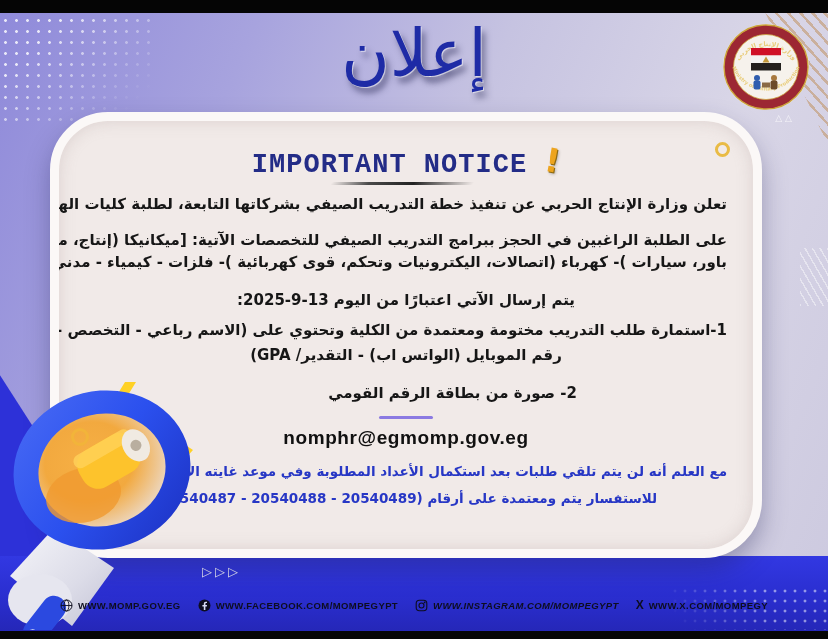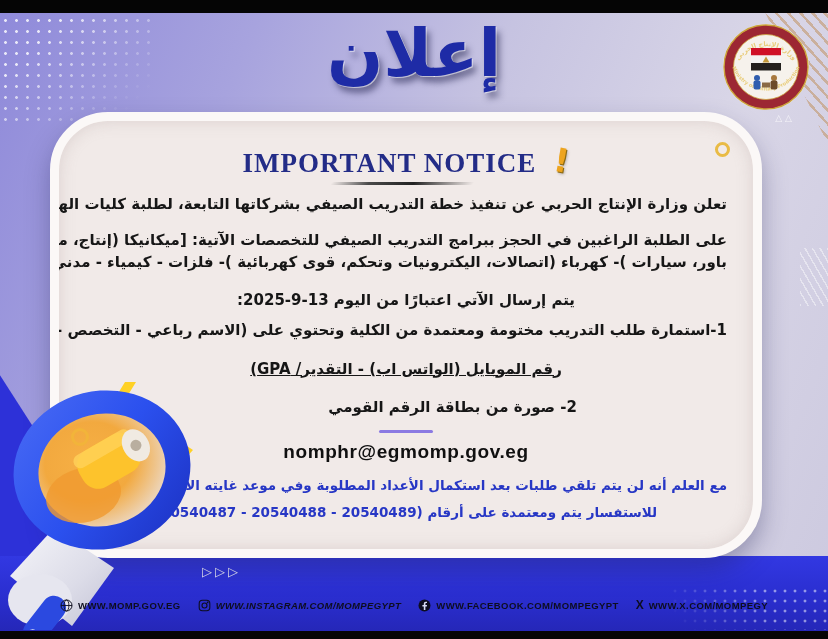--- a/index.html
+++ b/index.html
@@ -54,61 +54,61 @@
     mask-image:linear-gradient(245deg,#000 40%, transparent 95%);
   }
   .arrows {
     position:absolute; left:202px; top:551px; color:rgba(255,255,255,.92);
     font-size:13px; letter-spacing:3px; font-weight:bold;
   }
 
   
   .title {
     position:absolute; left:0; top:0; width:100%; text-align:center;
-    font-size:66px; font-weight:bold; color:#1e2ba6; direction:rtl; line-height:1.25;
+    font-size:66px; font-weight:normal; color:#1e2ba6; direction:rtl; line-height:1.25;
     text-shadow:1px 1px 0 rgba(255,255,255,.55), 4px 6px 6px rgba(25,25,70,.5);
   }
   .logo-wrap { position:absolute; right:18px; top:10px; width:88px; height:88px; }
 
   
   .card {
     position:absolute; left:50px; top:99px; width:712px; height:446px;
     background:#f1eae8; border:9px solid #fbf8f7; border-radius:58px; overflow:hidden;
     box-shadow:0 12px 24px rgba(35,35,85,.35), inset 0 0 16px rgba(170,148,148,.3);
   }
   .card-inner { position:relative; width:100%; height:100%; padding:14px 26px 0; direction:rtl; }
   .gold-ring {
     position:absolute; left:656px; top:21px; width:15px; height:15px;
     border:3px solid #e9bb45; border-radius:50%; z-index:6;
   }
 
   .notice-row { direction:ltr; text-align:center; margin-top:6px; white-space:nowrap; }
   .notice-heading {
-    font-family:Liberation Serif, serif;
+    font-family:Liberation Mono, monospace;
     font-size:27px; font-weight:800; color:#232c87; letter-spacing:1px;
   }
   .notice-excl {
     display:inline-block; margin-left:18px; transform:rotate(10deg);
     font-size:33px; font-weight:900; color:#eda41e;
     text-shadow:1px 1px 0 #8d6a12, 2px 2px 3px rgba(0,0,0,.25);
   }
   .notice-underline {
     width:150px; height:3px; margin:2px auto 6px;
     background:linear-gradient(90deg, transparent, #4a4a4a 25%, #222 55%, transparent 95%);
     transform:skewX(-35deg); border-radius:2px;
   }
 
   .ar { font-size:15px; font-weight:bold; color:#161616; white-space:nowrap; line-height:1.5; }
   .center { text-align:center; }
   .right  { text-align:right; }
   .p-intro { margin-top:8px; }
   .p-spec  { margin-top:13px; }
   .send-line { margin-top:15px; }
   .item1-l1 { margin-top:8px; }
-  .item1-l2 { margin-top:16px;text-decoration:underline; }
+  .item1-l2 { margin-top:2px; }
   .item2 { margin-top:16px; padding-left:0; padding-right:150px; }
 
   .divider { width:54px; height:3px; background:#8b7ae2; margin:11px auto 8px; border-radius:2px; }
 
   .email-label { }
   .email-value {
     direction:ltr; text-align:center; margin-top:0;
     font-family:"Liberation Sans","DejaVu Sans",sans-serif;
     font-size:19px; font-weight:bold; letter-spacing:.6px; color:#101010;
   }
@@ -256,34 +256,34 @@
       <div class="social-item">
         <svg class="s-icon" viewBox="0 0 13 13">
           <circle cx="6.5" cy="6.5" r="5.5" fill="none" stroke="#0d0d1f" stroke-width="1"></circle>
           <ellipse cx="6.5" cy="6.5" rx="2.4" ry="5.5" fill="none" stroke="#0d0d1f" stroke-width="0.9"></ellipse>
           <line x1="1" y1="6.5" x2="12" y2="6.5" stroke="#0d0d1f" stroke-width="0.9"></line>
         </svg>
         <span class="social-label">WWW.MOMP.GOV.EG</span>
       </div>
       <div class="social-item">
         <svg class="s-icon" viewBox="0 0 13 13">
+          <circle cx="6.5" cy="6.5" r="6" fill="#0d0d1f"></circle>
+          <path d="M7.4,11 L7.4,7.4 L8.8,7.4 L9,5.9 L7.4,5.9 L7.4,4.9 C7.4,4.4 7.6,4.1 8.2,4.1 L9,4.1 L9,2.8 C8.7,2.75 8.2,2.7 7.8,2.7 C6.6,2.7 5.8,3.4 5.8,4.7 L5.8,5.9 L4.4,5.9 L4.4,7.4 L5.8,7.4 L5.8,11 Z" fill="#d8dcf5"></path>
+        </svg>
+        <span class="social-label">WWW.FACEBOOK.COM/MOMPEGYPT</span>
+      </div>
+      <div class="social-item">
+        <svg class="s-icon" viewBox="0 0 13 13">
           <rect x="1.2" y="1.2" width="10.6" height="10.6" rx="3.2" fill="none" stroke="#0d0d1f" stroke-width="1.1"></rect>
           <circle cx="6.5" cy="6.5" r="2.5" fill="none" stroke="#0d0d1f" stroke-width="1.1"></circle>
           <circle cx="9.6" cy="3.4" r="0.9" fill="#0d0d1f"></circle>
         </svg>
         <span class="social-label italic">WWW.INSTAGRAM.COM/MOMPEGYPT</span>
       </div>
       <div class="social-item">
-        <svg class="s-icon" viewBox="0 0 13 13">
-          <circle cx="6.5" cy="6.5" r="6" fill="#0d0d1f"></circle>
-          <path d="M7.4,11 L7.4,7.4 L8.8,7.4 L9,5.9 L7.4,5.9 L7.4,4.9 C7.4,4.4 7.6,4.1 8.2,4.1 L9,4.1 L9,2.8 C8.7,2.75 8.2,2.7 7.8,2.7 C6.6,2.7 5.8,3.4 5.8,4.7 L5.8,5.9 L4.4,5.9 L4.4,7.4 L5.8,7.4 L5.8,11 Z" fill="#d8dcf5"></path>
-        </svg>
-        <span class="social-label">WWW.FACEBOOK.COM/MOMPEGYPT</span>
-      </div>
-      <div class="social-item">
         <span class="x-glyph">X</span>
         <span class="social-label">WWW.X.COM/MOMPEGY</span>
       </div>
     </div>
   </div>
 
   <div class="bar-bottom"></div>
 </div>
 
 </body></html>

